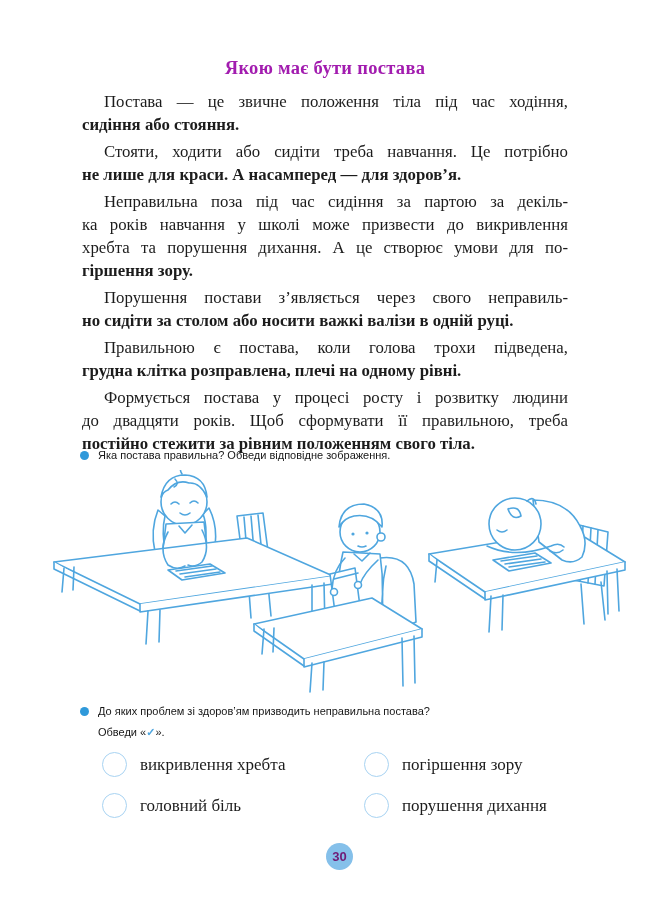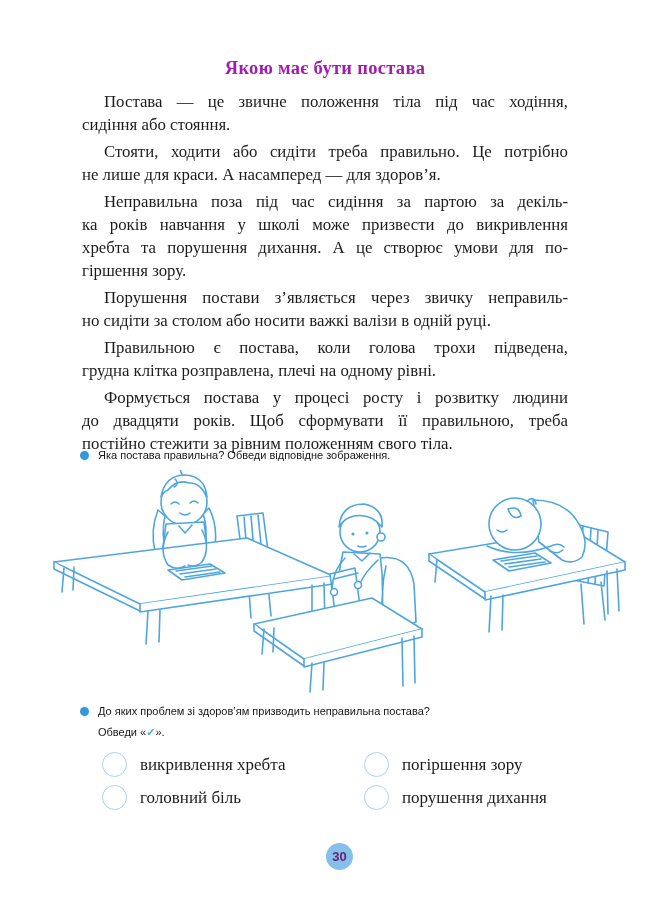--- a/index.html
+++ b/index.html
@@ -11,40 +11,40 @@
     position:absolute;top:58px;left:0;width:650px;text-align:center;
     font-size:18.5px;font-weight:bold;color:#a21caf;letter-spacing:.3px;
   }
   .article{
     position:absolute;top:86px;left:78px;width:494px;
     font-size:16.8px;line-height:23px;color:#1c1c1c;
   }
   .article p{margin:4px;}
   .tl{white-space:nowrap;}
   .jl{text-align:justify;text-align-last:justify;white-space:normal;}
-  .ll{text-align:left;text-align-last:left;}
+  .ll{text-align:left;text-align-last:left;font-weight:bold;}
   .ind{text-indent:22px;}
   .task{
     position:absolute;left:80px;width:496px;display:flex;align-items:flex-start;gap:9px;
     font-family:"Liberation Sans", sans-serif;font-size:11px;line-height:21px;color:#161616;
   }
   .task1{top:445px;}
   .task2{top:701px;}
   .bullet{
     flex:0 0 auto;width:9px;height:9px;border-radius:50%;background:#2F99DA;margin-top:6px;
   }
   .check{color:#4FA6DF;font-weight:bold;}
   .illos{position:absolute;top:468px;left:40px;width:585px;height:238px;}
   .illos svg{position:absolute;}
   .illo-a{left:4px;top:2px;}
   .illo-b{left:210px;top:28px;}
   .illo-c{left:383px;top:16px;}
   .options{
     position:absolute;top:752px;left:102px;width:472px;
-    display:grid;grid-template-columns:262px auto;row-gap:8px;
+    display:grid;grid-template-columns:262px auto;row-gap:16px;
   }
   .option{display:flex;align-items:center;gap:13px;}
   .cb{
     flex:0 0 auto;width:25px;height:25px;border-radius:50%;
     border:1.5px solid #A8D3F2;background:#fff;box-sizing:border-box;cursor:pointer;
   }
   .opt-label{font-size:17px;color:#1c1c1c;}
   .page-badge{
     position:absolute;top:843px;left:326px;width:27px;height:27px;border-radius:50%;
     background:#85C0EA;color:#701a75;font-family:"Liberation Sans", sans-serif;
@@ -55,31 +55,31 @@
 <body>
 
 <div class="page-title">Якою має бути постава</div>
 
 <div class="article">
   <p>
     <span class="tl jl ind" style="display:block">Постава — це звичне положення тіла під час ходіння,</span>
     <span class="tl ll" style="display:block">сидіння або стояння.</span>
   </p>
   <p>
-    <span class="tl jl ind" style="display:block">Стояти, ходити або сидіти треба правильно. Це потрібно</span>
+    <span class="tl jl ind" style="display:block">Стояти, ходити або сидіти треба навчання. Це потрібно</span>
     <span class="tl ll" style="display:block">не лише для краси. А насамперед — для здоров’я.</span>
   </p>
   <p>
     <span class="tl jl ind" style="display:block">Неправильна поза під час сидіння за партою за декіль-</span>
     <span class="tl jl" style="display:block">ка років навчання у школі може призвести до викривлення</span>
     <span class="tl jl" style="display:block">хребта та порушення дихання. А це створює умови для по-</span>
     <span class="tl ll" style="display:block">гіршення зору.</span>
   </p>
   <p>
-    <span class="tl jl ind" style="display:block">Порушення постави з’являється через звичку неправиль-</span>
+    <span class="tl jl ind" style="display:block">Порушення постави з’являється через свого неправиль-</span>
     <span class="tl ll" style="display:block">но сидіти за столом або носити важкі валізи в одній руці.</span>
   </p>
   <p>
     <span class="tl jl ind" style="display:block">Правильною є постава, коли голова трохи підведена,</span>
     <span class="tl ll" style="display:block">грудна клітка розправлена, плечі на одному рівні.</span>
   </p>
   <p>
     <span class="tl jl ind" style="display:block">Формується постава у процесі росту і розвитку людини</span>
     <span class="tl jl" style="display:block">до двадцяти років. Щоб сформувати її правильною, треба</span>
     <span class="tl ll" style="display:block">постійно стежити за рівним положенням свого тіла.</span>

